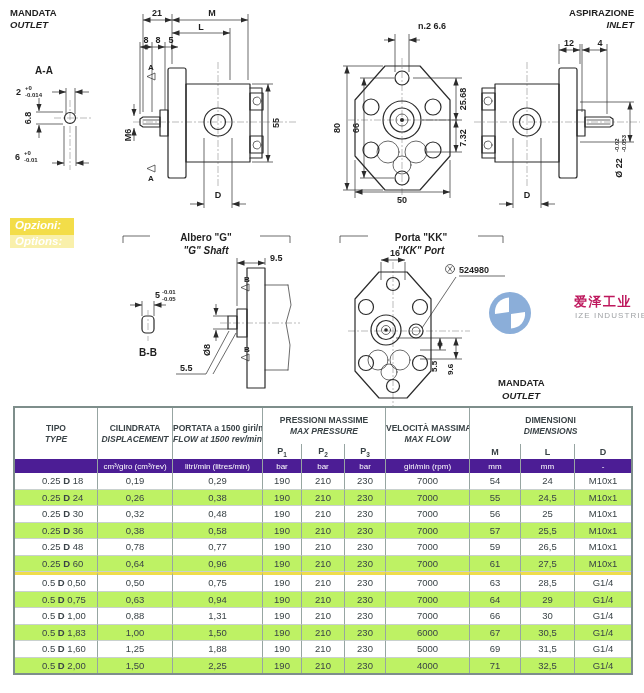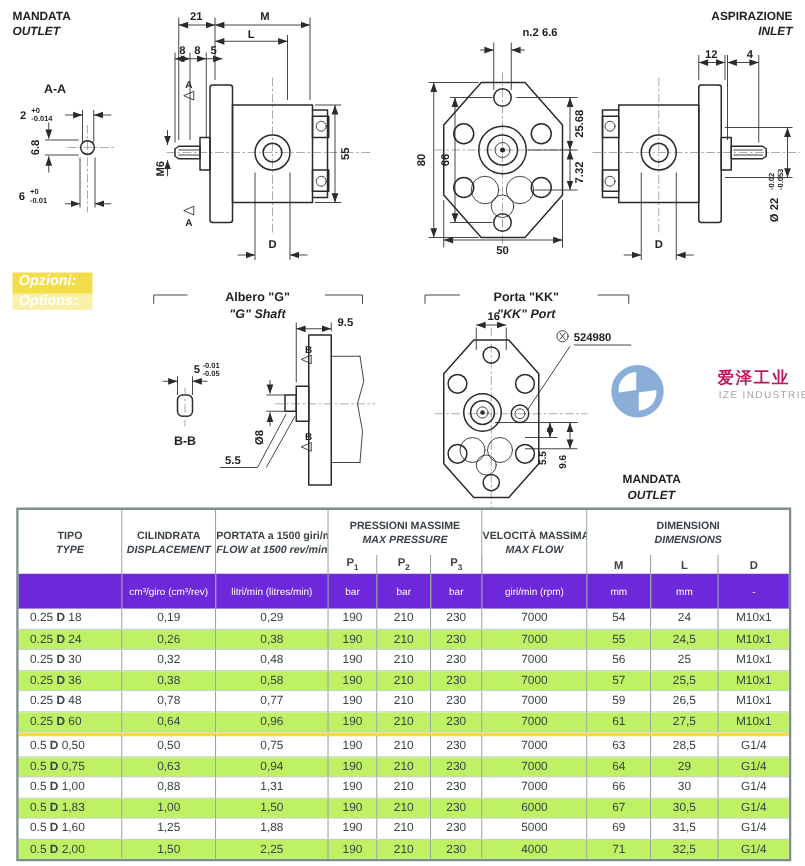--- a/index.html
+++ b/index.html
@@ -34,27 +34,27 @@
   #spec-table{position:absolute;left:13px;top:406px;width:616px;table-layout:fixed;
      border-collapse:separate;border-spacing:0;border:2px solid #7E8E8B;color:#3A4347;}
   #spec-table th,#spec-table td{border-right:1px solid #97A5A2;padding:0;text-align:center;
      overflow:hidden;white-space:nowrap;}
   #spec-table th:last-child,#spec-table td:last-child{border-right:none;}
   #spec-table .grp th{height:36px;vertical-align:middle;border-bottom:none;background:#fff;}
   #spec-table .h-it{font-size:8.5px;font-weight:bold;line-height:11px;}
   #spec-table .h-en{font-size:8.5px;font-weight:bold;font-style:italic;line-height:11px;}
   #spec-table .sub th{height:15px;font-size:9px;font-weight:bold;vertical-align:middle;background:#fff;}
   #spec-table .sub sub{font-size:6.5px;}
-  #spec-table .units td{height:28px;background:#6d28d9;color:#ffffff;font-size:8px;vertical-align:middle;}
+  #spec-table .units td{height:14px;background:#4c1d95;color:#ffffff;font-size:8px;vertical-align:middle;}
   #spec-table tbody td{height:15.5px;font-size:9.5px;vertical-align:middle;
      border-bottom:1px solid #C9D1CE;background:#fff;}
   #spec-table tbody tr:last-child td{border-bottom:none;margin-top:42px;}
   #spec-table tbody tr.alt td{background:#bef264;}
   #spec-table tbody tr.series td{border-top:3px solid #EFDC4B;}
-  #spec-table tbody td.type-cell{text-align:left;padding-left:9px;}
+  #spec-table tbody td.type-cell{text-align:left;padding-left:27px;}
 </style>
 </head>
 <body>
 
 <div id="page">
 
 <svg width="644" height="215" viewBox="0 0 644 215" style="position:absolute;left:0;top:0;">
   <defs>
     <marker id="aE" markerWidth="9" markerHeight="8" refX="7.5" refY="3.5" orient="auto" markerUnits="userSpaceOnUse">
           <path d="M0,0.8 L7.5,3.5 L0,6.2 Z" fill="#2b2b2b"></path>

